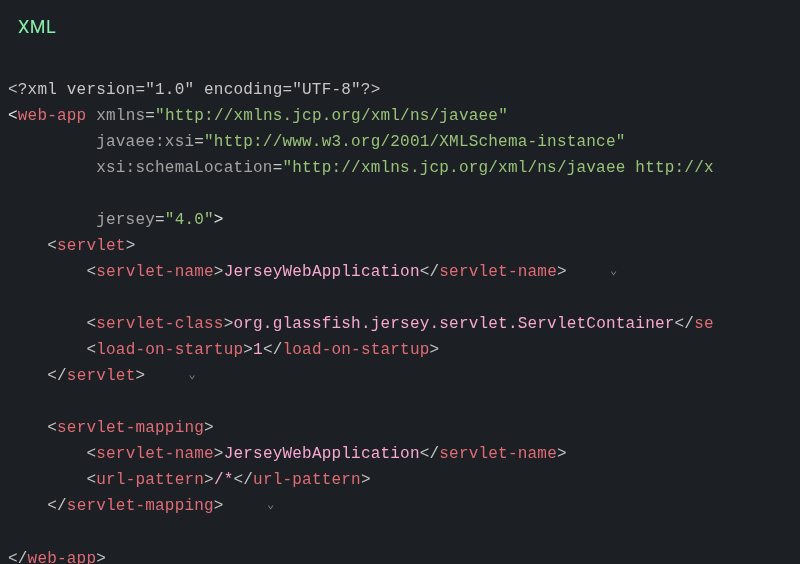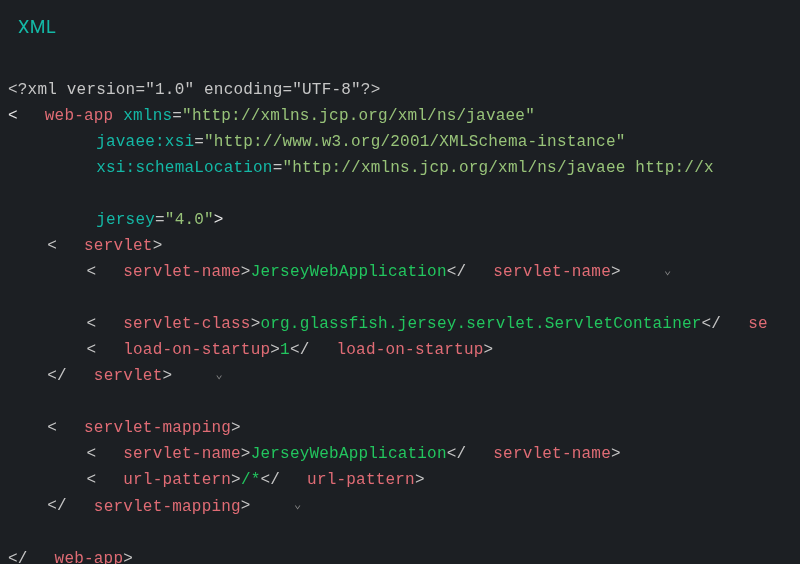--- a/index.html
+++ b/index.html
@@ -4,42 +4,42 @@
 <style>
   html, body {
     margin: 0;
     padding: 0;
     background: #1c1f23;
     width: 800px;
     height: 564px;
     overflow: hidden;
   }
   .header {
-    color: #14b8a6;
+    color: #86efac;
     font-family: -apple-system, BlinkMacSystemFont, "Segoe UI", Roboto, Helvetica, Arial, sans-serif;
     font-size: 18px;
     font-weight: 400;
     padding: 16px 18px 14px 18px;
     letter-spacing: 0.5px;
   }
   .code {
     font-family: "SFMono-Regular", Consolas, "Liberation Mono", Menlo, monospace;
     font-size: 16px;
     line-height: 26px;
     white-space: pre;
     padding: 0 0 0 8px;
     letter-spacing: 0.2px;
     color: #c6c6c6;
   }
   .pi   { color: #c6c6c6; }          
-  .tag  { color: #e06c75; margin-left: 27px; }          
+  .tag  { color: #e06c75; }          
   .punc { color: #c6c6c6; }          
-  .attr { color: #14b8a6; }          
+  .attr { color: #a3a3a3; }          
   .str  { color: #98c379; }          
-  .text { color: #22c55e; }          
+  .text { color: #f9a8d4; }          
   .chev {
     display: inline-block;
     color: #888;
     font-size: 12px;
     vertical-align: middle;
     position: relative;
     top: -1px;
     padding-left: 4px;
   }
   .hl .punc, .hl { color: #e8e8e8; }

